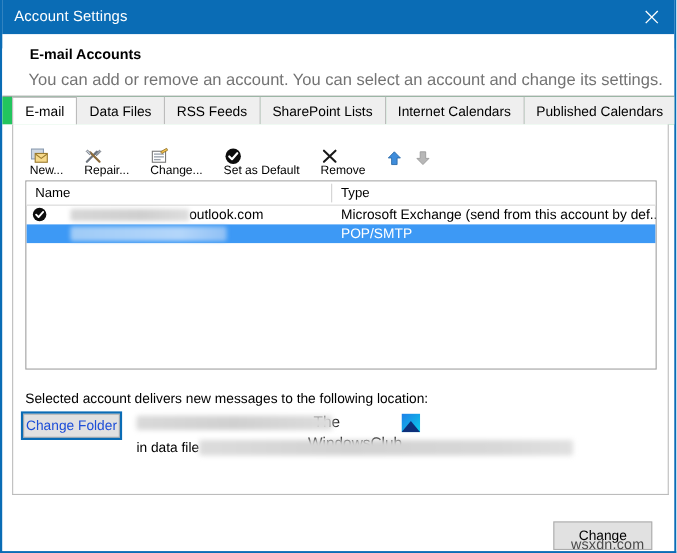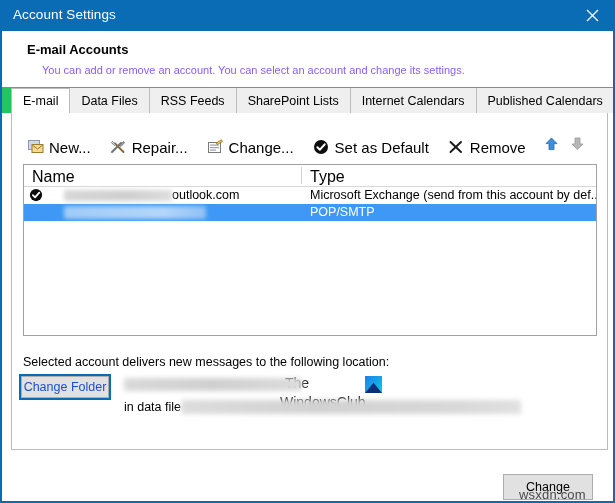--- a/index.html
+++ b/index.html
@@ -66,24 +66,24 @@
   .header-title {
     position: absolute;
     left: 25px;
     top: 11px;
     font-size: 13px;
     font-weight: bold;
     color: #000000;
   }
   .header-sub {
     position: absolute;
-    left: 40px;
+    left: 24px;
     top: 33px;
-    font-size: 11px;
-    color: #8b5cf6;
+    font-size: 15px;
+    color: #737373;
   }
 
   
   .tabstrip {
     position: absolute;
     left: 0;
     top: 88px;
     width: 611px;
     height: 25px;
     background: #22c55e;
@@ -137,27 +137,28 @@
     top: 17px;
     width: 100%;
     height: 28px;
     display: flex;
     align-items: center;
     padding-left: 11px;
     box-sizing: border-box;
   }
   .tb-item {
     display: flex;
-    align-items: flex-end;
+    align-items: flex-start;
     height: 22px;
     padding: 0 4px;
     margin-right: 11px;
-    font-size: 15px;
+    font-size: 11px;
     color: #000000;
     white-space: nowrap;
+    flex-direction: column;
   }
   .tb-item .ico {
     width: 17px;
     height: 17px;
     margin-right: 5px;
     display: inline-flex;
     align-items: center;
     justify-content: center;
     flex: 0 0 auto;
   }
@@ -185,21 +186,21 @@
   }
   .lv-header {
     position: relative;
     height: 21px;
     background: #ffffff;
     border-bottom: 1px solid #d8d8d8;
   }
   .lv-col {
     position: absolute;
     top: 3px;
-    font-size: 16px;
+    font-size: 12px;
     color: #000000;
   }
   .lv-col.c1 { left: 8px; }
   .lv-col.c2 { left: 286px; }
   .lv-coldiv {
     position: absolute;
     left: 277px;
     top: 2px;
     width: 1px;
     height: 17px;

